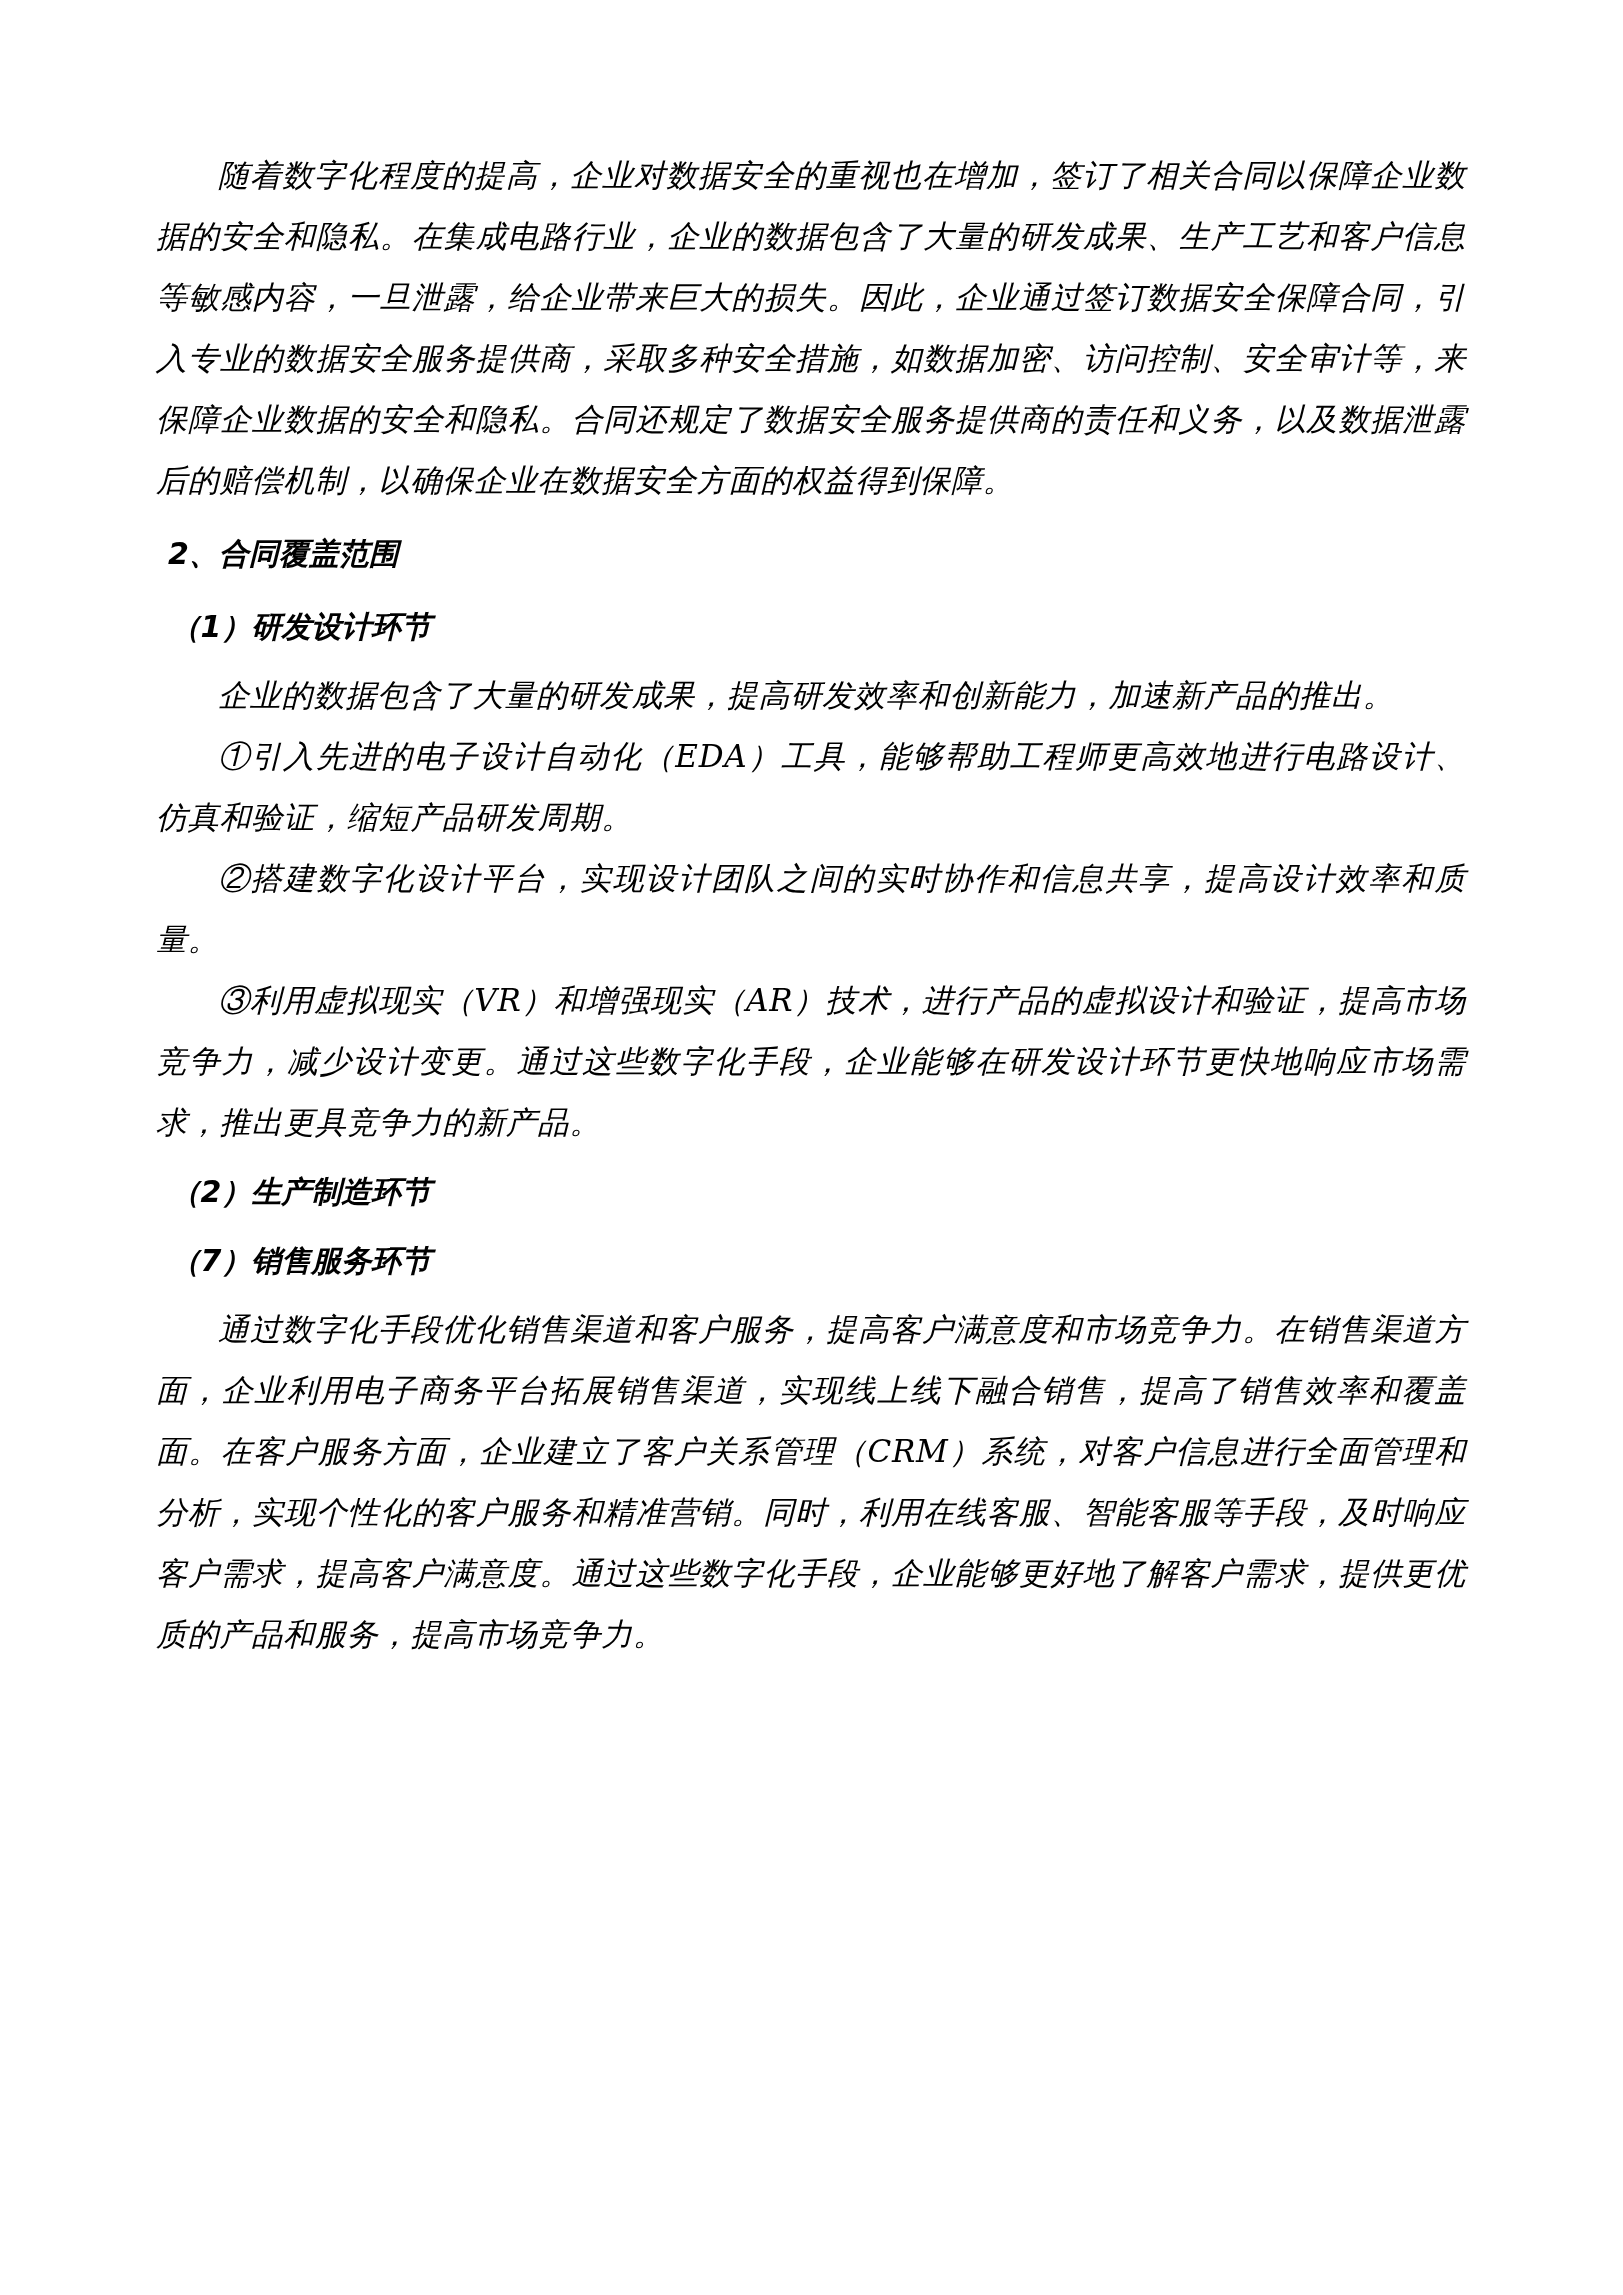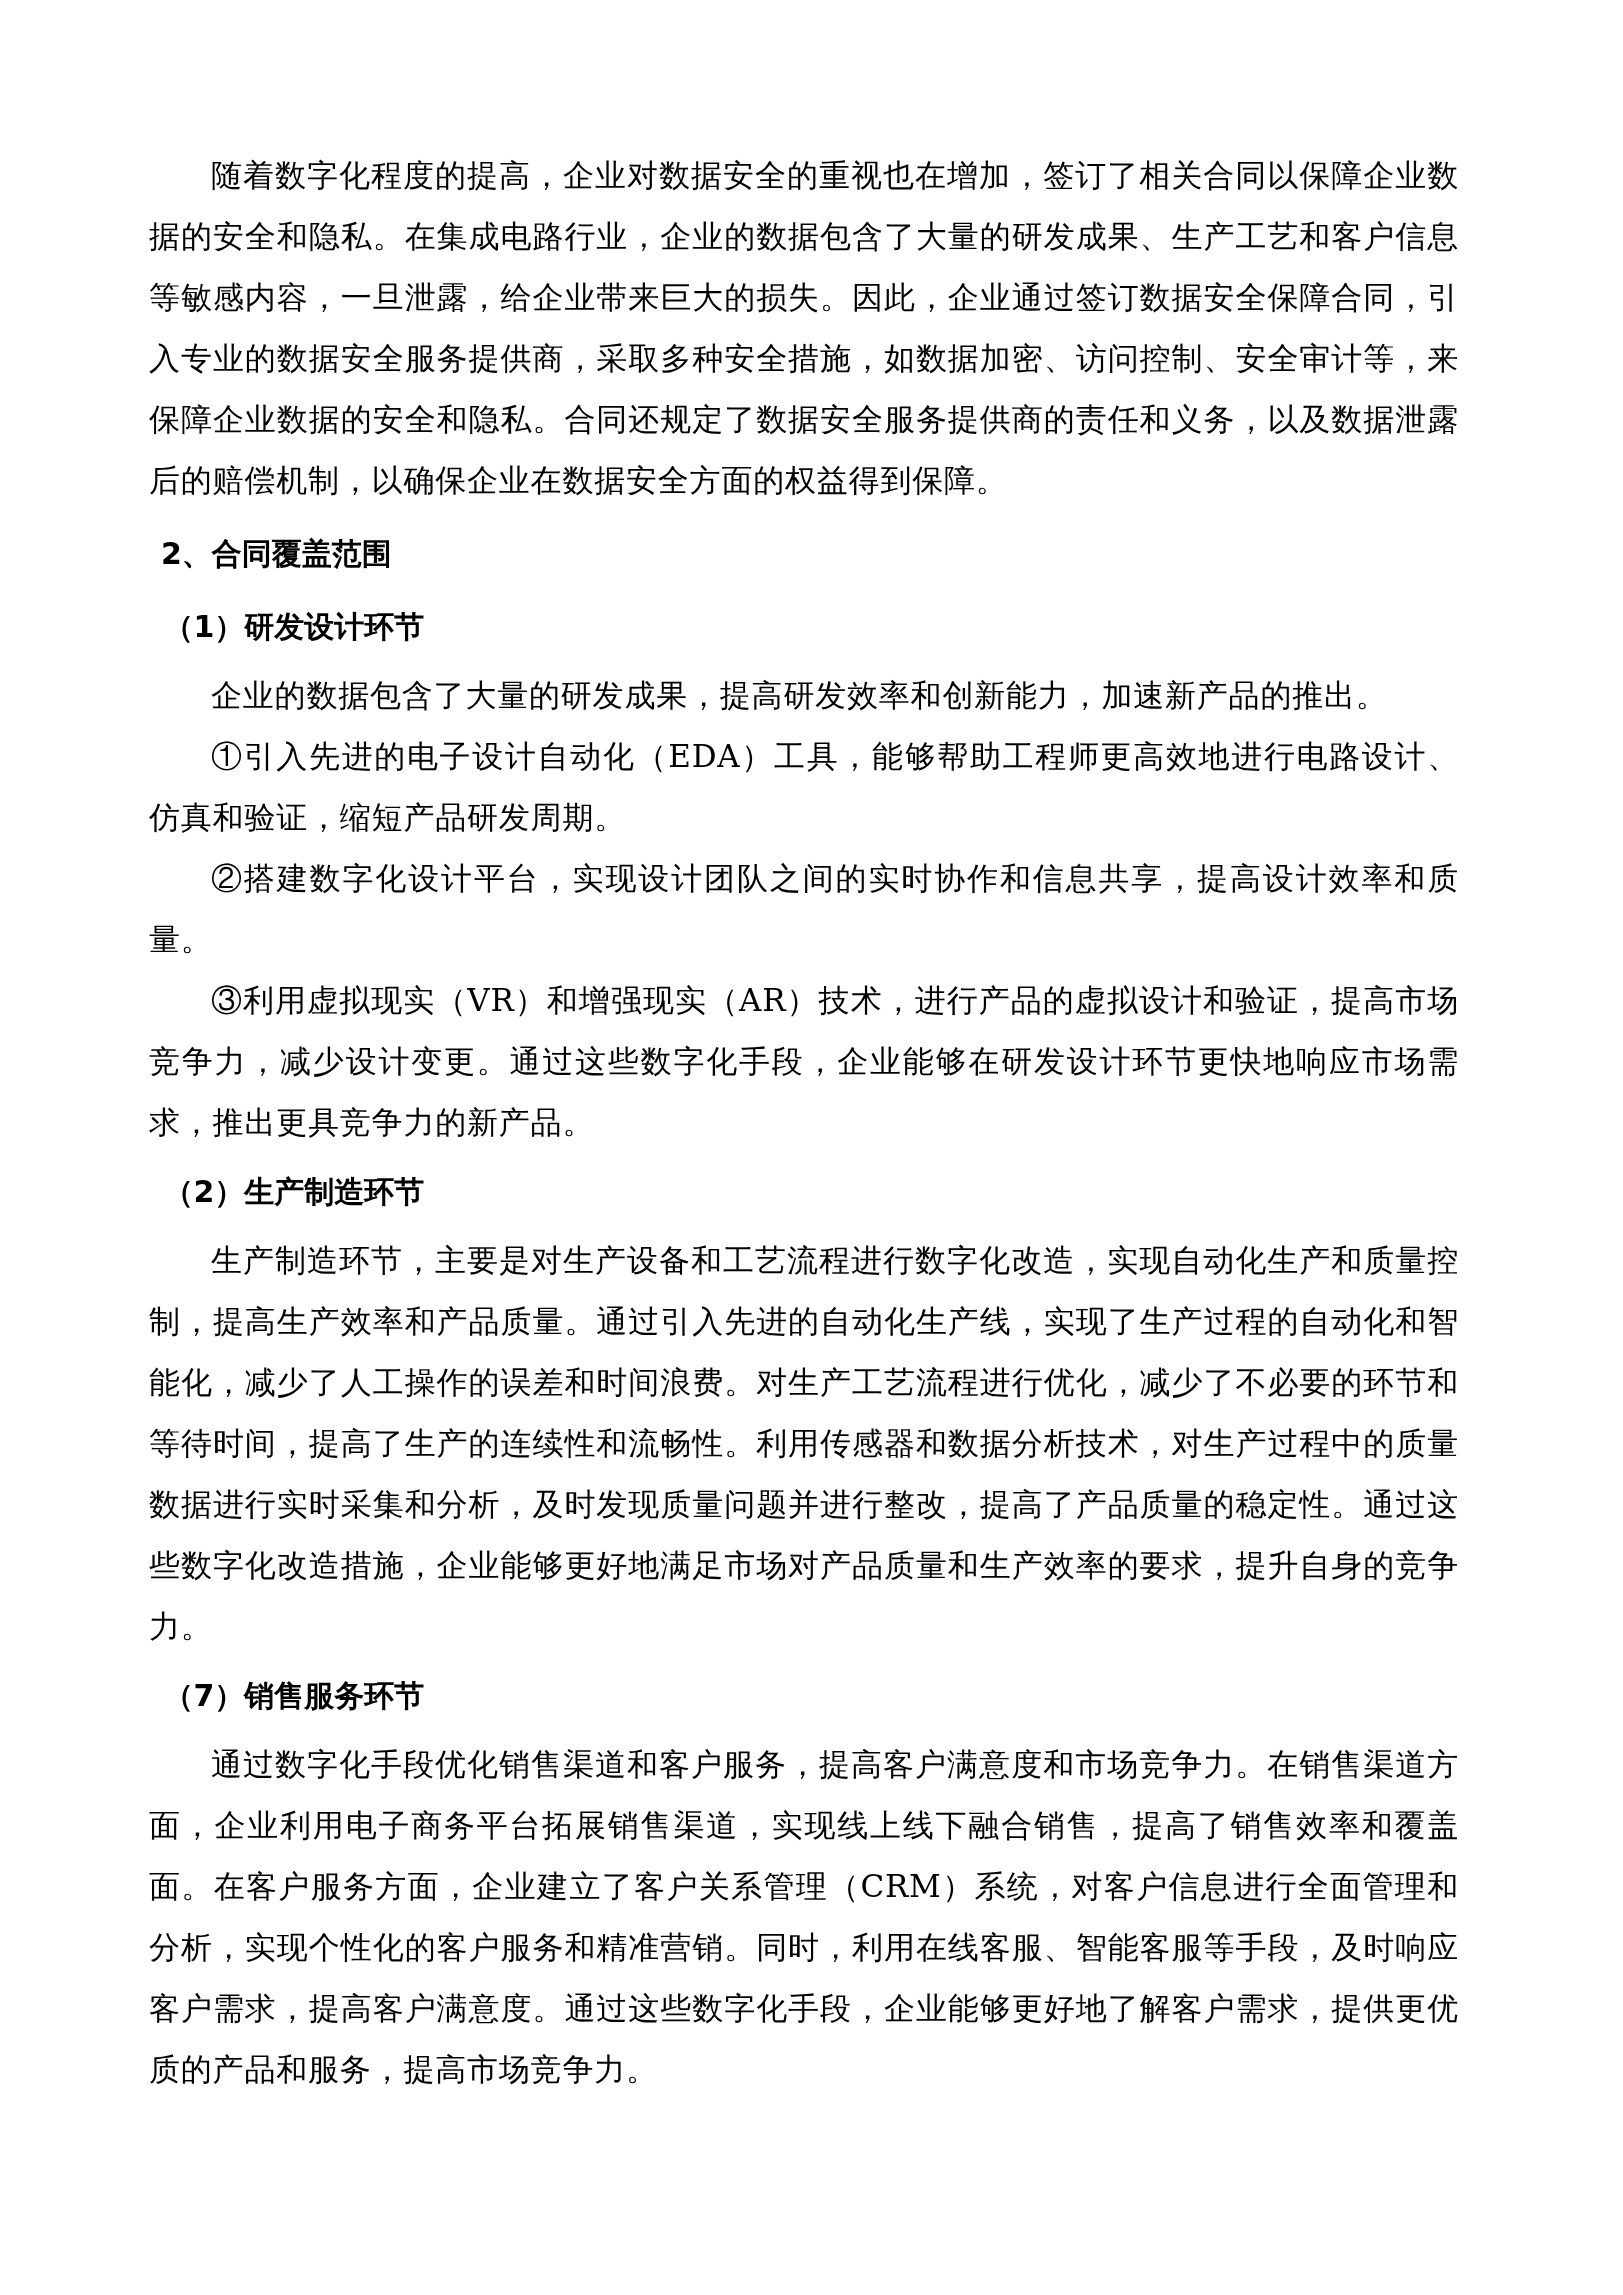--- a/index.html
+++ b/index.html
@@ -10,23 +10,24 @@
     body {
       width: 1623px;
       height: 2295px;
       position: relative;
       overflow: hidden;
       font-family: "DejaVu Serif", "Liberation Serif", serif;
       color: #000000;
     }
     .page {
       position: absolute;
-      left: 149px;
+      left: 156px;
       top: 145px;
       width: 1310px;
+      font-style: italic;
     }
     .para {
       font-size: 31px;
       line-height: 61px;
       text-align: justify;
       text-indent: 2em;
       margin: 0;
       letter-spacing: 0.8px;
       word-break: break-all;
     }
@@ -54,18 +55,17 @@
 
   <h2 class="h2">2、合同覆盖范围</h2>
 
   <h3 class="h3">（1）研发设计环节</h3>
   <p class="para">企业的数据包含了大量的研发成果，提高研发效率和创新能力，加速新产品的推出。</p>
   <p class="para">①引入先进的电子设计自动化（EDA）工具，能够帮助工程师更高效地进行电路设计、仿真和验证，缩短产品研发周期。</p>
   <p class="para">②搭建数字化设计平台，实现设计团队之间的实时协作和信息共享，提高设计效率和质量。</p>
   <p class="para">③利用虚拟现实（VR）和增强现实（AR）技术，进行产品的虚拟设计和验证，提高市场竞争力，减少设计变更。通过这些数字化手段，企业能够在研发设计环节更快地响应市场需求，推出更具竞争力的新产品。</p>
 
   <h3 class="h3">（2）生产制造环节</h3>
-  <p class="para">生产制造环节，主要是对生产设备和工艺流程进行数字化改造，实现自动化生产和质量控制，提高生产效率和产品质量。通过引入先进的自动化生产线，实现了生产过程的自动化和智能化，减少了人工操作的误差和时间浪费。对生产工艺流程进行优化，减少了不必要的环节和等待时间，提高了生产的连续性和流畅性。利用传感器和数据分析技术，对生产过程中的质量数据进行实时采集和分析，及时发现质量问题并进行整改，提高了产品质量的稳定性。通过这些数字化改造措施，企业能够更好地满足市场对产品质量和生产效率的要求，提升自身的竞争力。</p>
 
   <h3 class="h3">（7）销售服务环节</h3>
   <p class="para">通过数字化手段优化销售渠道和客户服务，提高客户满意度和市场竞争力。在销售渠道方面，企业利用电子商务平台拓展销售渠道，实现线上线下融合销售，提高了销售效率和覆盖面。在客户服务方面，企业建立了客户关系管理（CRM）系统，对客户信息进行全面管理和分析，实现个性化的客户服务和精准营销。同时，利用在线客服、智能客服等手段，及时响应客户需求，提高客户满意度。通过这些数字化手段，企业能够更好地了解客户需求，提供更优质的产品和服务，提高市场竞争力。</p>
 </div>
 
 
 </body></html>

